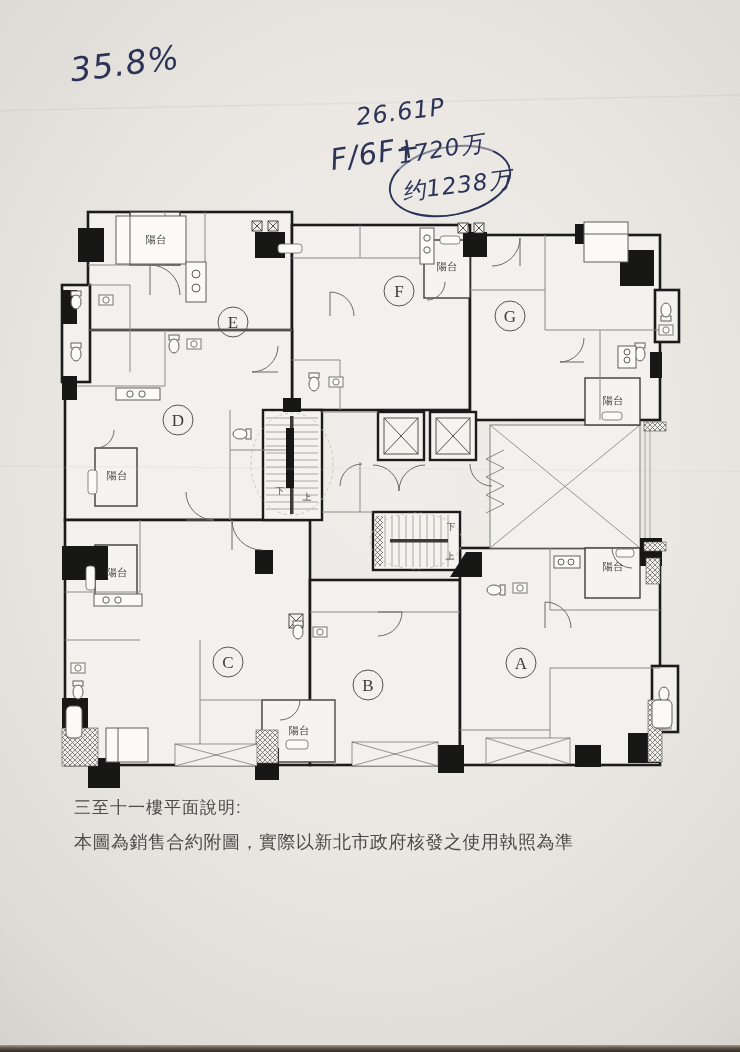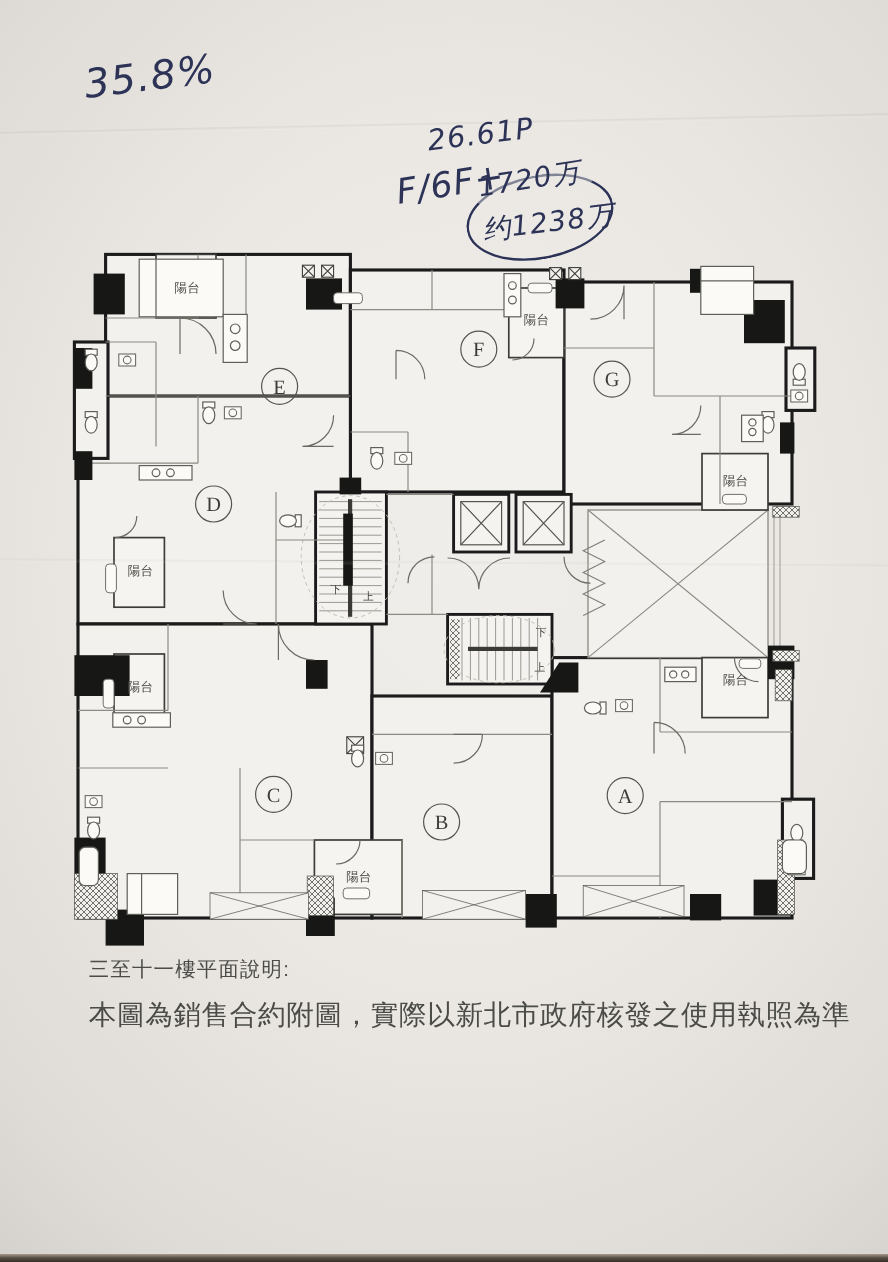--- a/index.html
+++ b/index.html
@@ -29,21 +29,21 @@
   .hw-pct{left:70px;top:44px;font-size:33px;transform:rotate(-7deg);}
   .hw-area{left:356px;top:98px;font-size:24px;transform:rotate(-7deg);}
   .hw-floor{left:330px;top:136px;font-size:29px;transform:rotate(-9deg);}
   .hw-p1{left:398px;top:134px;font-size:23px;transform:rotate(-9deg);}
   .hw-p2{left:402px;top:170px;font-size:23px;transform:rotate(-7deg);}
   .hw-ellipse{position:absolute;left:388px;top:146px;width:120px;height:66px;
       border:2.5px solid #2c3356;border-radius:50%;transform:rotate(-11deg);
       border-top-color:rgba(44,51,86,.55);}
   .cap{position:absolute;color:#4b4b47;text-align:center;}
   .cap-note-title{left:74px;top:796px;font-size:17px;letter-spacing:1px;}
-  .cap-note-body{left:74px;top:830px;font-size:23px;letter-spacing:.5px;}
+  .cap-note-body{left:74px;top:830px;font-size:18px;letter-spacing:.5px;}
   .cap-title{left:496px;top:788px;font-size:23px;font-weight:bold;letter-spacing:2px;color:#3a3a36;}
 </style>
 </head>
 <body>
 
 <div class="photo">
   <div class="crease c1"></div>
   <div class="crease c2"></div>
 
   <svg width="740" height="1052" viewBox="0 0 740 1052">

